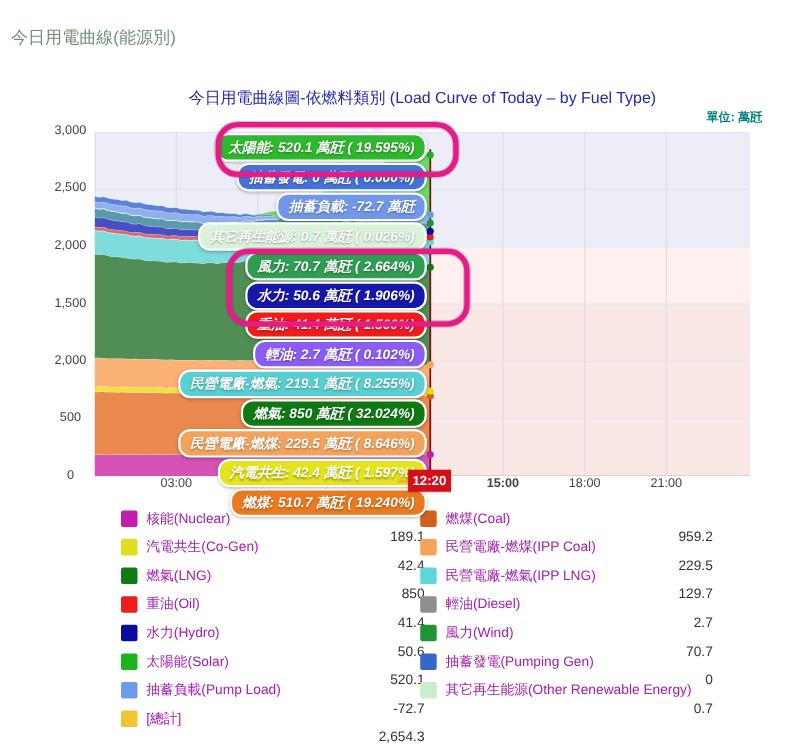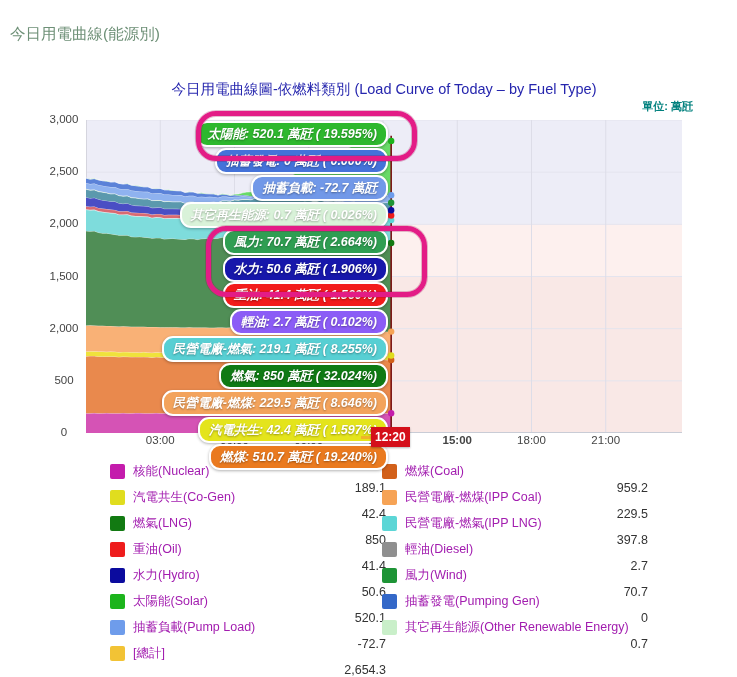--- a/index.html
+++ b/index.html
@@ -187,21 +187,21 @@
         <span class="lvalue">959.2</span>
       </div>
       <div class="lrow">
         <span class="lswatch" style="background: rgb(246, 163, 85);"></span>
         <span class="llabel">民營電廠-燃煤(IPP Coal)</span>
         <span class="lvalue">229.5</span>
       </div>
       <div class="lrow">
         <span class="lswatch" style="background: rgb(92, 214, 214);"></span>
         <span class="llabel">民營電廠-燃氣(IPP LNG)</span>
-        <span class="lvalue">397.8</span>
+        <span class="lvalue">129.7</span>
       </div>
       <div class="lrow">
         <span class="lswatch" style="background: rgb(143, 143, 143);"></span>
         <span class="llabel">輕油(Diesel)</span>
         <span class="lvalue">2.7</span>
       </div>
       <div class="lrow">
         <span class="lswatch" style="background: rgb(30, 148, 54);"></span>
         <span class="llabel">風力(Wind)</span>
         <span class="lvalue">70.7</span>

